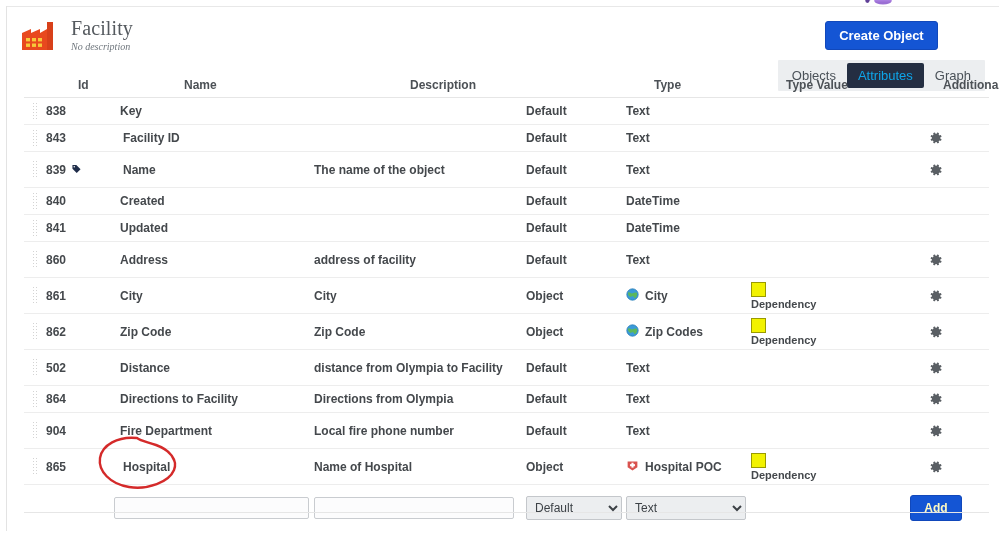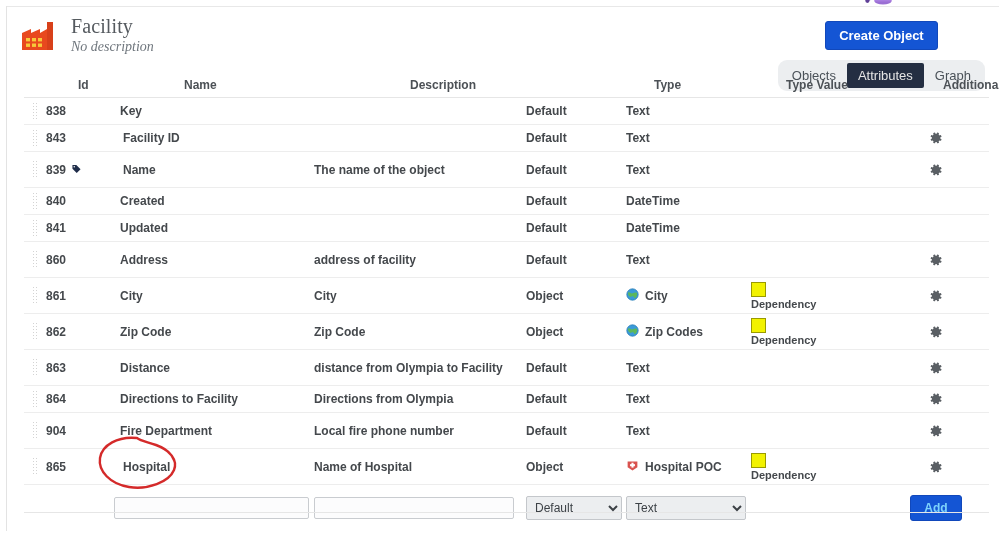--- a/index.html
+++ b/index.html
@@ -38,49 +38,49 @@
     display: flex; align-items: center;
   }
   .brand { display: flex; align-items: center; margin-left: 12px; font-family: Liberation Serif, serif; }
   .factory-icon { width: 40px; height: 36px; flex: 0 0 40px; }
   .brand-text { margin-left: 12px; line-height: 1; }
   .brand-title {
     font-size: 20px; color: #555a5f; font-weight: 400;
     letter-spacing: .1px; display: block;
   }
   .brand-sub {
-    font-size: 14px; color: #6f767d; font-style: italic;
+    font-size: 10px; color: #6f767d; font-style: italic;
     display: block; margin-top: 4px;
   }
 
   .header-right {
     margin-left: auto; display: flex; align-items: center;
     margin-right: 13px; gap: 10px; flex-direction: column;
   }
   .db-icon { width: 32px; height: 30px; flex: 0 0 32px; }
 
   .btn-primary {
     background: #1455d4; color: #ffffff;
     border: 1px solid #1148bb; border-radius: 3px;
     font-size: 13px; font-weight: bold;
     font-family: "Liberation Sans", sans-serif;
     padding: 7px 13px; cursor: pointer; line-height: 1;
   }
 
   .tabgroup {
     display: flex; align-items: stretch;
-    background: #eceef0; border-radius: 9px; padding: 3px;
+    background: #eceef0; border-radius: 1px; padding: 3px;
   }
   .tab {
     font-size: 13px; color: #4a5158; background: transparent;
     border: none; border-radius: 2px; padding: 6px 11px;
     cursor: pointer; line-height: 1;
     font-family: "Liberation Sans", sans-serif;
   }
-  .tab.active { background: #242e42; color: #e5e5e5; }
+  .tab.active { background: #242e42; color: #0ea5e9; }
 
   .objtype {
     display: flex; align-items: center; gap: 7px;
     background: #eceef0; border-radius: 3px;
     padding: 9px 12px; font-size: 13px; color: #4a5158;
     cursor: pointer; line-height: 1;
   }
   .chev { font-size: 10px; color: #4a5158; }
 
   
@@ -161,21 +161,21 @@
   .inp-name { width: 195px; }
   .inp-desc { width: 200px; }
   .sel {
     height: 24px; border: 1px solid #c4c7cb; border-radius: 2px;
     background: #eceef0; font-size: 12px; color: #3c4146;
     font-family: "Liberation Sans", sans-serif; padding: 0 4px;
   }
   .sel-type { width: 96px; }
   .sel-tval { width: 120px; }
   .btn-add {
-    background: #1455d4; color: #7dd3fc; border: 1px solid #1148bb;
+    background: #1455d4; color: #fef9c3; border: 1px solid #1148bb;
     border-radius: 3px; font-size: 12px; font-weight: bold;
     font-family: "Liberation Sans", sans-serif;
     padding: 6px 13px; cursor: pointer; line-height: 1;
   }
 
   
   .annot {
     position: absolute; left: 96px; top: 432px;
     width: 130px; height: 62px; pointer-events: none;
   }
@@ -439,21 +439,21 @@
                 <path fill="#5a5f64" d="M14 9.1l-1.2-.4a4.9 4.9 0 000-1.4l1.2-.4a.5.5 0 00.3-.6l-.5-1.3a.5.5 0 00-.6-.3l-1.2.4a4.9 4.9 0 00-1-1l.4-1.2a.5.5 0 00-.3-.6L9.8 1.7a.5.5 0 00-.6.3L8.8 3.2a4.9 4.9 0 00-1.4 0L7 2a.5.5 0 00-.6-.3L5.1 2.2a.5.5 0 00-.3.6l.4 1.2a4.9 4.9 0 00-1 1l-1.2-.4a.5.5 0 00-.6.3L1.9 6.2a.5.5 0 00.3.6l1.2.4a4.9 4.9 0 000 1.4l-1.2.4a.5.5 0 00-.3.6l.5 1.3a.5.5 0 00.6.3l1.2-.4a4.9 4.9 0 001 1l-.4 1.2a.5.5 0 00.3.6l1.3.5a.5.5 0 00.6-.3l.4-1.2a4.9 4.9 0 001.4 0l.4 1.2a.5.5 0 00.6.3l1.3-.5a.5.5 0 00.3-.6l-.4-1.2a4.9 4.9 0 001-1l1.2.4a.5.5 0 00.6-.3l.5-1.3a.5.5 0 00-.3-.6z"></path>
               </svg>
             </span>
           </div>
         </div>
         <div class="row h-tall">
           <div class="c-grip">
             <span class="grip"></span>
           </div>
           <div class="c-id">
-            <span>863</span>
+            <span>502</span>
           </div>
           <div class="c-name ind6">Distance</div>
           <div class="c-desc">distance from Olympia to Facility</div>
           <div class="c-type">Default</div>
           <div class="c-tval">
             <span>Text</span>
           </div>
           <div class="c-aval"></div>
           <div class="c-gear">
             <span>

